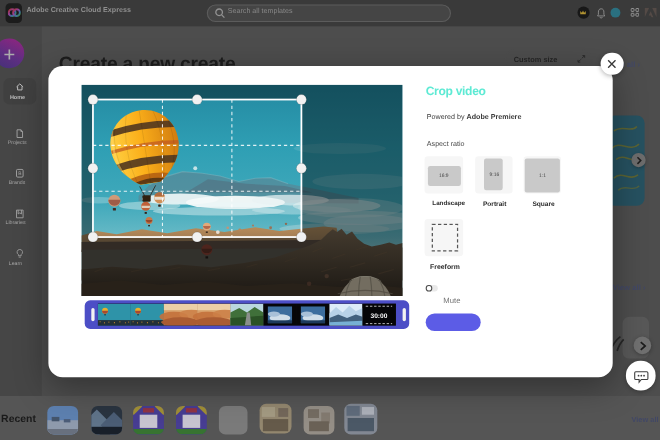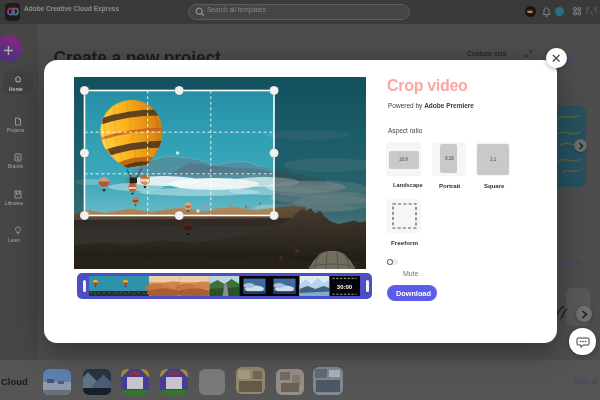--- a/index.html
+++ b/index.html
@@ -98,21 +98,21 @@
       <div class="sm" style="font-size:9.5px;color:#a5a5a5">Libraries</div>
     </div>
 
 <svg class="abs" style="left:13.5px;top:225.5px" width="8" height="9" viewBox="0 0 16 18">
       <path d="M8 1.5 a5 5 0 0 1 2.5 9.3 L10.5 13 H5.5 L5.5 10.8 A5 5 0 0 1 8 1.5 Z M6 15.5 H10" fill="none" stroke="#a5a5a5" stroke-width="1.5"></path>
     </svg>
 <div class="abs" style="left:8px;top:236.5px">
       <div class="sm" style="font-size:9.5px;color:#a5a5a5">Learn</div>
     </div>
 
-<div class="abs" style="left:53.5px;top:47.5px;font-size:17.5px;font-weight:bold;color:#1d1d1d;letter-spacing:-.2px">Create a new project</div>
+<div class="abs" style="left:53.5px;top:47.5px;font-size:17.5px;font-weight:bold;color:#1d1d1d;letter-spacing:-.2px">Create a new create</div>
 <div class="abs" style="left:459px;top:44.5px;width:79px;height:17px;border:1.5px solid #4e4e4e;border-radius:9px"></div>
 <div class="abs" style="left:467px;top:49.5px">
       <div class="sm" style="font-size:13.5px;font-weight:bold;color:#262626">Custom size</div>
     </div>
 <svg class="abs" style="left:524px;top:48.5px" width="9" height="9" viewBox="0 0 18 18">
       <path d="M3 11 V15 H7 M15 7 V3 H11 M3.5 14.5 L8 10 M14.5 3.5 L10 8" fill="none" stroke="#2a2a2a" stroke-width="1.8"></path>
     </svg>
 <div class="abs" style="left:552px;top:54px">
       <div class="sm" style="font-size:14px;font-weight:bold;color:#424866">View all  ›</div>
     </div>
@@ -140,21 +140,21 @@
         <path d="M8 28 C12 16 18 8 26 2"></path>
         <path d="M20 28 C23 19 27 12 32 7"></path>
       </g>
       <path d="M6 20 L12 27 L4 27 Z" fill="#272727"></path>
     </svg>
 <div class="abs" style="left:576px;top:306px;width:16px;height:16px;border-radius:50%;background:#707070;box-shadow:0 1px 4px rgba(0,0,0,.3)"></div>
 <svg class="abs" style="left:580.5px;top:309.5px" width="7" height="9" viewBox="0 0 7 9">
       <path d="M1.5 1 L5.5 4.5 L1.5 8" fill="none" stroke="#1c1c1c" stroke-width="1.6"></path>
     </svg>
 
-<div class="abs" style="left:1px;top:376px;font-size:9.5px;font-weight:bold;color:#1a1a1a">Cloud</div>
+<div class="abs" style="left:1px;top:376px;font-size:9.5px;font-weight:bold;color:#1a1a1a">Recent</div>
 <div class="abs" style="left:574px;top:378px">
       <div class="sm" style="font-size:13.5px;font-weight:bold;color:#424866">View all</div>
     </div>
 
 <div class="abs" style="left:43px;top:369px;width:28px;height:26px;border-radius:6px;overflow:hidden;background:#5d80b0">
  <div class="abs" style="left:0;top:13px;width:28px;height:13px;background:#8e9aac"></div>
  <div class="abs" style="left:4px;top:10px;width:7px;height:4px;background:#44556c"></div>
  <div class="abs" style="left:15px;top:12px;width:6px;height:3px;background:#4c5d78"></div>
  <div class="abs" style="left:0;top:21px;width:28px;height:5px;background:#68707e"></div>
 </div>
@@ -425,21 +425,21 @@
           <rect width="30" height="20.5" fill="#050507"></rect>
           <g stroke="#cfcfcf" stroke-width=".8" stroke-dasharray="2.2 1.6">
             <line x1="3" y1="2.4" x2="27" y2="2.4"></line>
             <line x1="3" y1="18.2" x2="27" y2="18.2"></line>
           </g>
           <text x="15" y="13" font-size="6" font-weight="bold" fill="#fff" text-anchor="middle" font-family="Liberation Sans">30:00</text>
         </g>
  </svg>
 </div>
 
-<div class="abs" style="left:387px;top:76.8px;font-size:16px;font-weight:bold;color:#fca5a5;letter-spacing:-.3px">Crop video</div>
+<div class="abs" style="left:387px;top:76.8px;font-size:11px;font-weight:bold;color:#5eead4;letter-spacing:-.3px">Crop video</div>
 <div class="abs" style="left:387.5px;top:101.5px">
       <div class="sm" style="font-size:13px;color:#3b3b3b">Powered by <b>Adobe Premiere</b></div>
     </div>
 <div class="abs" style="left:387.5px;top:127px">
       <div class="sm" style="font-size:13px;color:#4a4a4a">Aspect ratio</div>
     </div>
 
 <div class="abs" style="left:386.2px;top:141.8px;width:35px;height:34px;border-radius:3px;background:#f6f6f6"></div>
 <div class="abs" style="left:388.5px;top:151.2px;width:30.5px;height:17.5px;border-radius:2px;background:#c9c9c9"></div>
 <div class="abs" style="left:398.5px;top:157px">
@@ -474,23 +474,20 @@
       <div class="sm" style="font-size:12.5px;font-weight:bold;color:#2e2e2e">Freeform</div>
     </div>
 
 <div class="abs" style="left:386.8px;top:258.8px;width:11.6px;height:6.4px;border-radius:3.2px;background:#e9e9e9"></div>
 <div class="abs" style="left:387.2px;top:259.2px;width:5.6px;height:5.6px;border-radius:50%;background:#fff;border:1.1px solid #4e4e4e"></div>
 <div class="abs" style="left:402.5px;top:269px">
       <div class="sm" style="font-size:14px;color:#757575">Mute</div>
     </div>
 
 <div class="abs" style="left:387.2px;top:284.8px;width:49.5px;height:16.6px;border-radius:8.3px;background:#5c5ce6"></div>
-<div class="abs" style="left:396px;top:289px">
-      <div class="sm" style="font-size:14.6px;font-weight:bold;color:#fff">Download</div>
-    </div>
 
 <div class="abs" style="left:569.3px;top:328.3px;width:26.4px;height:26.4px;border-radius:50%;background:#fff;box-shadow:0 1px 5px rgba(0,0,0,.3)"></div>
 <svg class="abs" style="left:575.5px;top:334.5px" width="14" height="14" viewBox="0 0 28 28">
       <path d="M4 6 h20 a2 2 0 0 1 2 2 v10 a2 2 0 0 1 -2 2 h-10 l-4 5 l0 -5 h-6 a2 2 0 0 1 -2 -2 v-10 a2 2 0 0 1 2 -2 z" fill="none" stroke="#3e3e3e" stroke-width="2"></path>
       <g fill="#3e3e3e">
         <circle cx="9" cy="13" r="1.6"></circle>
         <circle cx="14" cy="13" r="1.6"></circle>
         <circle cx="19" cy="13" r="1.6"></circle>
       </g>
     </svg>

